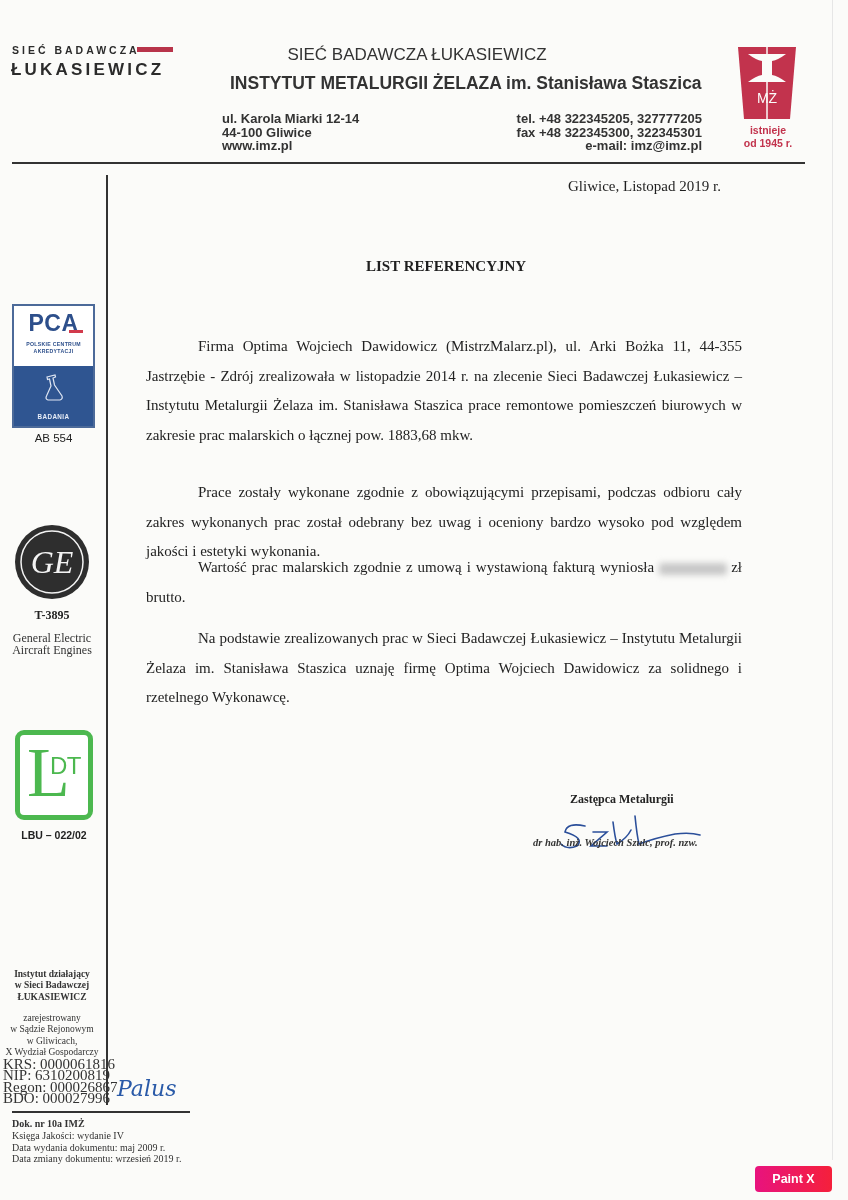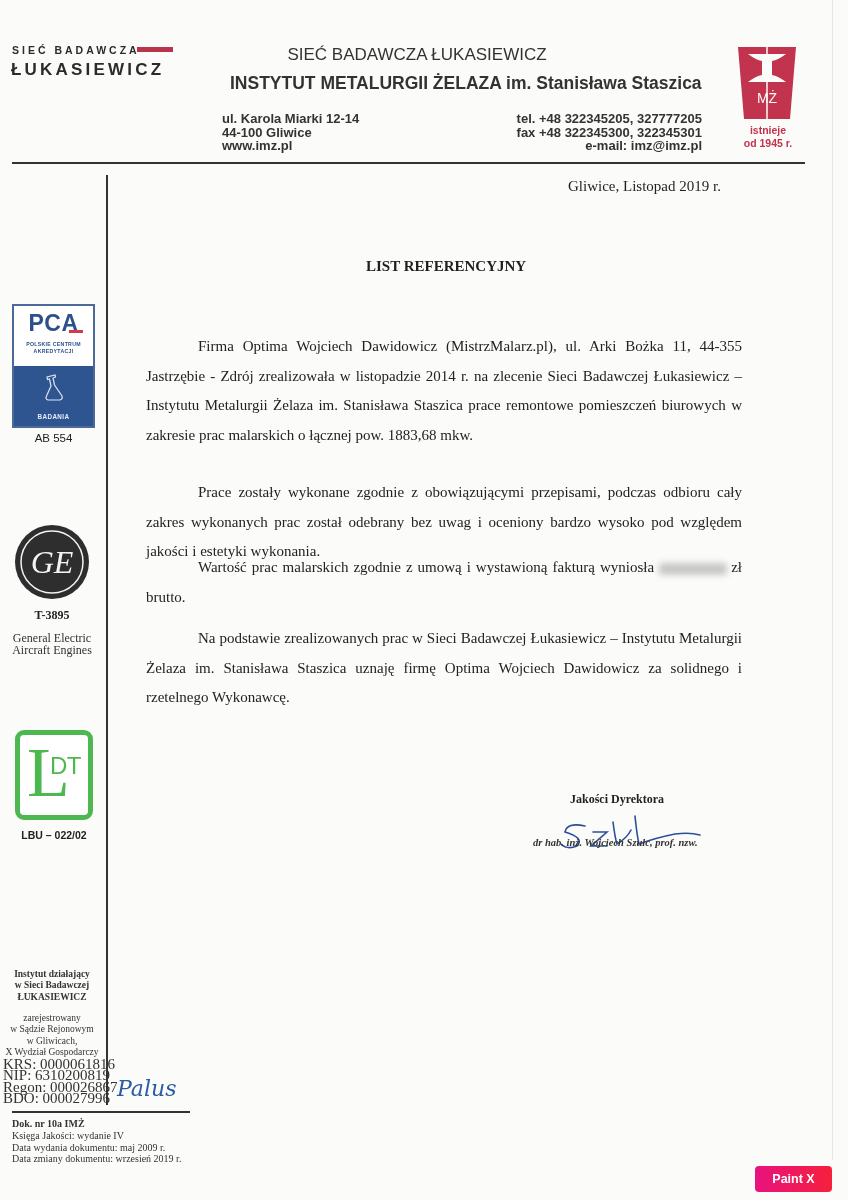--- a/index.html
+++ b/index.html
@@ -183,19 +183,19 @@
 </div>
 
 <div id="date" class="abs serif">Gliwice, Listopad 2019 r.</div>
 <div id="title" class="abs serif">LIST REFERENCYJNY</div>
 
 <div id="p1" class="para serif"><span class="ind"></span><span>Firma Optima Wojciech Dawidowicz (MistrzMalarz.pl), ul. Arki Bożka 11, 44-355 Jastrzębie - Zdrój zrealizowała w listopadzie 2014 r. na zlecenie Sieci Badawczej Łukasiewicz – Instytutu Metalurgii Żelaza im. Stanisława Staszica prace remontowe pomieszczeń biurowych w zakresie prac malarskich o łącznej pow. 1883,68 mkw.</span></div>
 <div id="p2" class="para serif"><span class="ind"></span><span>Prace zostały wykonane zgodnie z obowiązującymi przepisami, podczas odbioru cały zakres wykonanych prac został odebrany bez uwag i oceniony bardzo wysoko pod względem jakości i estetyki wykonania.</span></div>
 <div id="p3" class="para serif"><span class="ind"></span><span>Wartość prac malarskich zgodnie z umową i wystawioną fakturą wyniosła</span> <span class="blur"></span><span>zł brutto.</span></div>
 <div id="p4" class="para serif"><span class="ind"></span><span>Na podstawie zrealizowanych prac w Sieci Badawczej Łukasiewicz – Instytutu Metalurgii Żelaza im. Stanisława Staszica uznaję firmę Optima Wojciech Dawidowicz za solidnego i rzetelnego Wykonawcę.</span></div>
 
-<div id="sig-role" class="abs serif">Jakości Dyrektora</div>
+<div id="sig-role" class="abs serif">Zastępca Metalurgii</div>
 <svg id="sig-scribble" class="abs" viewBox="0 0 150 45">
   <path d="M30,18 Q12,14 10,24 Q30,30 22,38 Q12,42 6,36 M38,24 L52,24 L36,38 L52,38 M58,14 Q60,30 62,36 Q72,30 76,22 M80,8 Q82,28 84,36 Q100,30 120,26 Q135,24 145,27" fill="none" stroke="#2b4f9a" stroke-width="1.6" stroke-linecap="round"></path>
 </svg>
 <div id="sig-name" class="abs serif">dr hab. inż. Wojciech Szulc, prof. nzw.</div>
 
 <div id="paintx" class="abs sans">Paint X uwag</div>
 
 </body></html>

